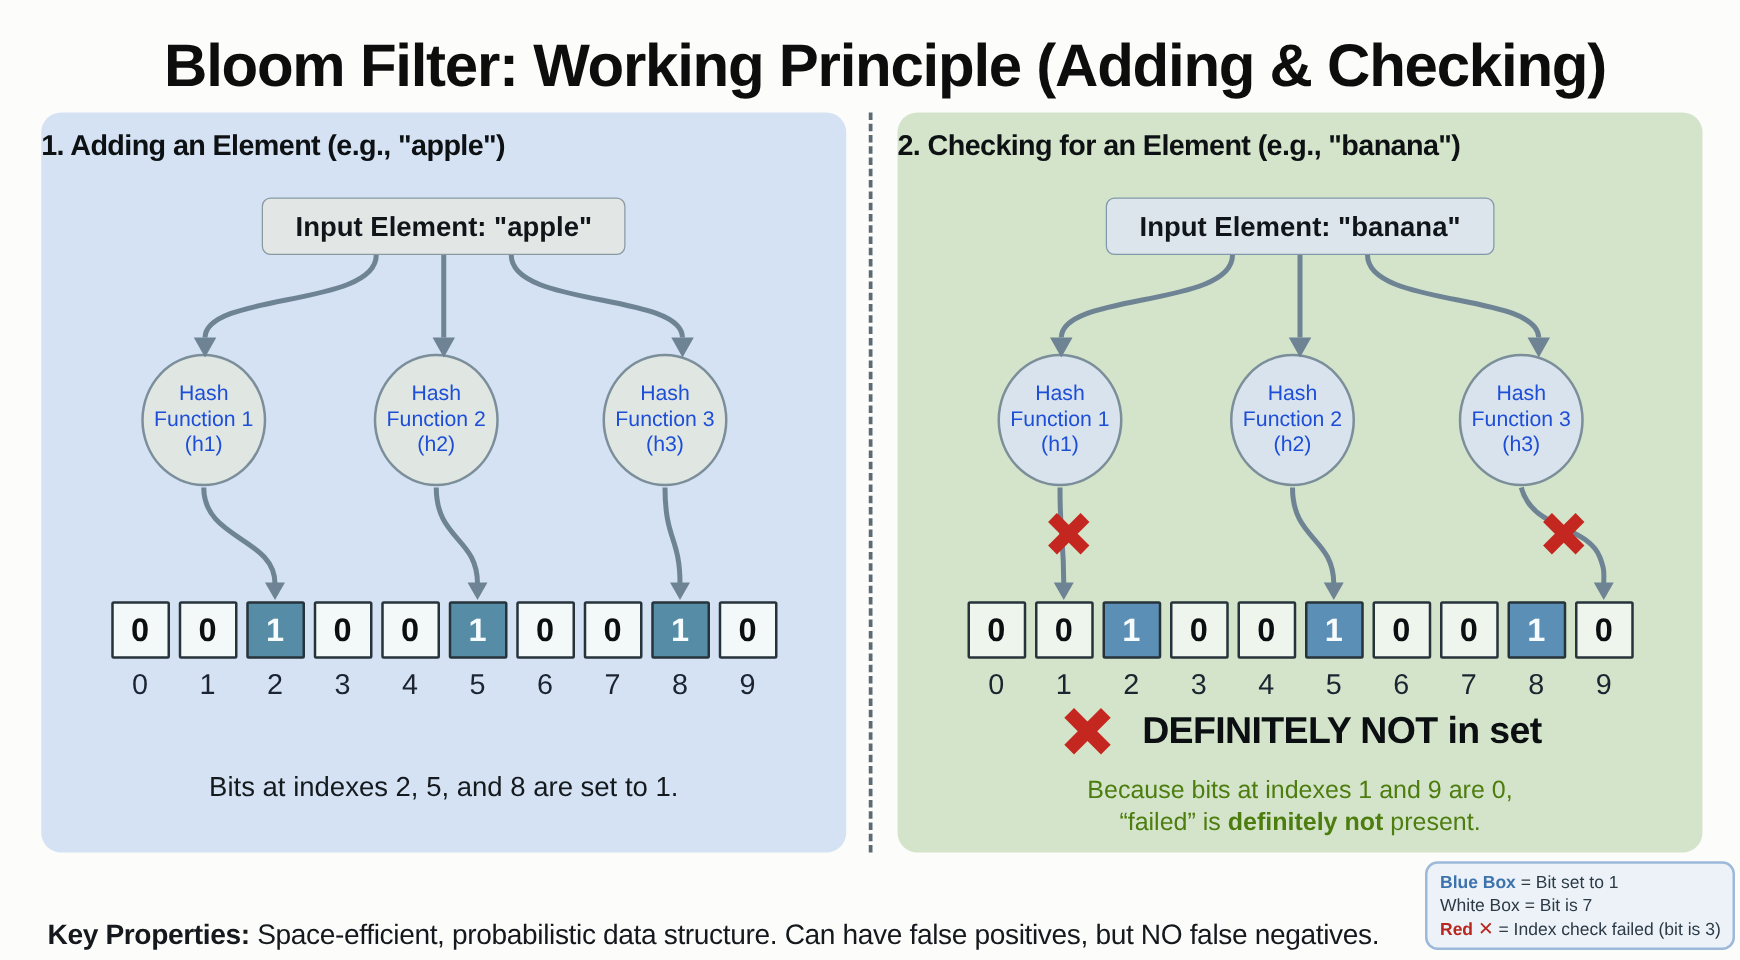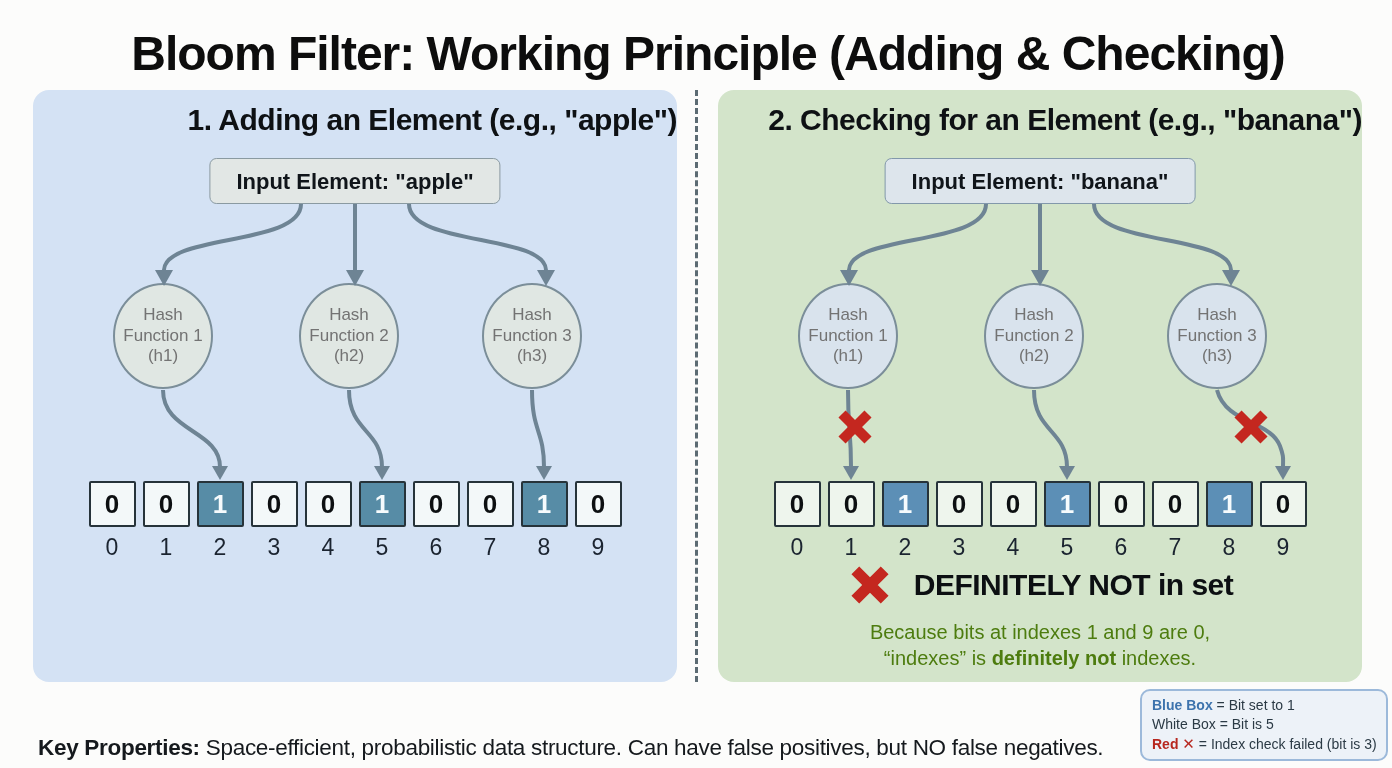--- a/index.html
+++ b/index.html
@@ -16,35 +16,35 @@
   .panel{
     position:absolute;top:90px;width:644px;height:592px;border-radius:16px;
   }
   .panel-adding{left:33px;background:#d4e2f4;}
   .panel-checking{left:718px;background:#d3e4ca;}
   .divider{
     position:absolute;left:695px;top:90px;height:592px;width:0;
     border-left:3px dashed #5c6b73;
   }
   .panel h2{
-    position:absolute;top:13px;left:0;width:100%;text-align:right;margin:0;
-    font-size:30px;font-weight:bold;letter-spacing:-0.5px;color:#0e1114;
+    position:absolute;top:13px;left:0;width:100%;text-align:left;margin:0;
+    font-size:23px;font-weight:bold;letter-spacing:-0.5px;color:#0e1114;
   }
   .input-box{
     position:absolute;top:68px;left:50%;transform:translateX(-50%);
     height:46px;line-height:46px;padding:0 26px;white-space:nowrap;
     font-size:22px;font-weight:bold;color:#10151a;
     border-radius:7px;box-sizing:border-box;
   }
   .panel-adding .input-box{background:#e2e7e5;border:1.5px solid #8a9aa1;}
   .panel-checking .input-box{background:#dde5ec;border:1.5px solid #8298ab;}
   .hash-circle{
     position:absolute;width:100px;height:106px;border-radius:50%;
     display:flex;align-items:center;justify-content:center;text-align:center;
-    font-size:17px;line-height:1.22;color:#737373;box-sizing:border-box;
+    font-size:17px;line-height:1.22;color:#1d4ed8;box-sizing:border-box;
     border:2.5px solid #7b8e99;
   }
   .panel-adding .hash-circle{background:#e0e7e3;}
   .panel-checking .hash-circle{background:#d9e3ed;}
   .hash-circle span{white-space:pre-line;}
   .c1{left:80px;top:193px;} .c2{left:266px;top:193px;} .c3{left:449px;top:193px;}
   .bitrow{
     position:absolute;top:391px;left:0;width:100%;
     display:flex;justify-content:center;gap:7px;
   }
@@ -134,20 +134,21 @@
     <div class="idx">2</div>
     <div class="idx">3</div>
     <div class="idx">4</div>
     <div class="idx">5</div>
     <div class="idx">6</div>
     <div class="idx">7</div>
     <div class="idx">8</div>
     <div class="idx">9</div>
   </div>
 
+  <div class="caption">Bits at indexes 2, 5, and 8 are set to 1.</div>
 
   <svg class="flow" width="644" height="592" viewBox="0 0 644 592">
     <g stroke="#6e8494" stroke-width="4" fill="none">
       <path d="M 268 114 C 268 156, 132 144, 131 180"></path>
       <path d="M 322 114 L 322 180"></path>
       <path d="M 376 114 C 376 156, 512 144, 513 180"></path>
       <path d="M 130 300 C 130 342, 187 340, 187 377"></path>
       <path d="M 316 300 C 316 342, 349 340, 349 377"></path>
       <path d="M 499 300 C 499 342, 511 340, 511 377"></path>
     </g>
@@ -210,21 +211,21 @@
   </div>
 
   <div class="result-row">
     <svg class="x-icon" width="46" height="44" viewBox="0 0 48 48">
       <path d="M 8 8 L 40 40 M 40 8 L 8 40" stroke="#c4271f" stroke-width="12" stroke-linecap="butt" fill="none"></path>
     </svg>
     <span class="result-text">DEFINITELY NOT in set</span>
   </div>
   <div class="explain">
     <div>Because bits at indexes 1 and 9 are 0,</div>
-    <div><span>“indexes” is </span><b>definitely not</b><span> indexes.</span></div>
+    <div><span>“failed” is </span><b>definitely not</b><span> present.</span></div>
   </div>
 
   <svg class="flow" width="644" height="592" viewBox="0 0 644 592">
     <g stroke="#6e8494" stroke-width="4" fill="none">
       <path d="M 268 114 C 268 156, 132 144, 131 180"></path>
       <path d="M 322 114 L 322 180"></path>
       <path d="M 376 114 C 376 156, 512 144, 513 180"></path>
       <path d="M 130 300 C 130 342, 133 340, 133 377"></path>
       <path d="M 316 300 C 316 342, 349 340, 349 377"></path>
       <path d="M 499 300 C 508 334, 552 330, 562 356 C 566 367, 565 368, 565 377"></path>
@@ -241,15 +242,15 @@
       <path d="M 124 324 L 150 350 M 150 324 L 124 350"></path>
       <path d="M 520 324 L 546 350 M 546 324 L 520 350"></path>
     </g>
   </svg>
 </section>
 
 <p class="keyprops"><b>Key Properties:</b><span> Space-efficient, probabilistic data structure. Can have false positives, but NO false negatives.</span></p>
 
 <div class="legend">
   <div><span class="blue">Blue Box</span><span> = Bit set to 1</span></div>
-  <div><span>White Box</span><span> = Bit is 5</span></div>
+  <div><span>White Box</span><span> = Bit is 7</span></div>
   <div><span class="red">Red</span> <span class="xglyph">✕</span><span> = Index check failed (bit is 3)</span></div>
 </div>
 
 </body></html>

